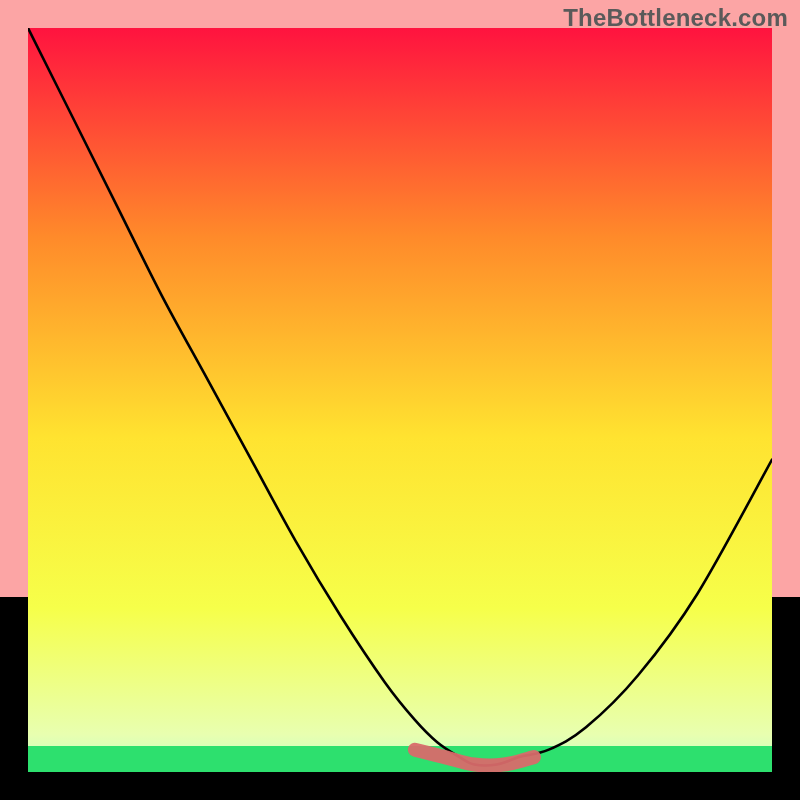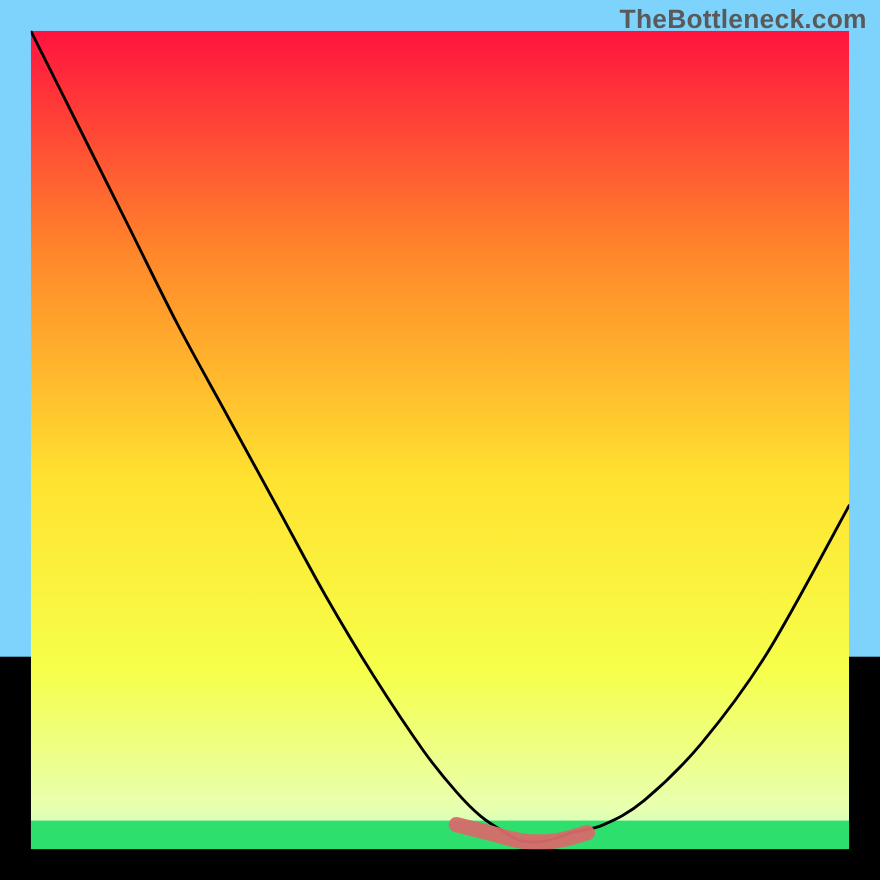--- a/index.html
+++ b/index.html
@@ -10,21 +10,21 @@
     background: #000;
     overflow: hidden;
     font-family: Arial, Helvetica, sans-serif;
   }
   .frame {
     position: absolute;
     left: 0;
     top: 0;
     width: 800px;
     height: 597px;
-    background: #7dd3fc;
+    background: #fca5a5;
     text-align: right;
   }
   .plot {
     position: absolute;
     left: 28px;
     top: 28px;
     width: 744px;
     height: 744px;
   }
   .watermark {

